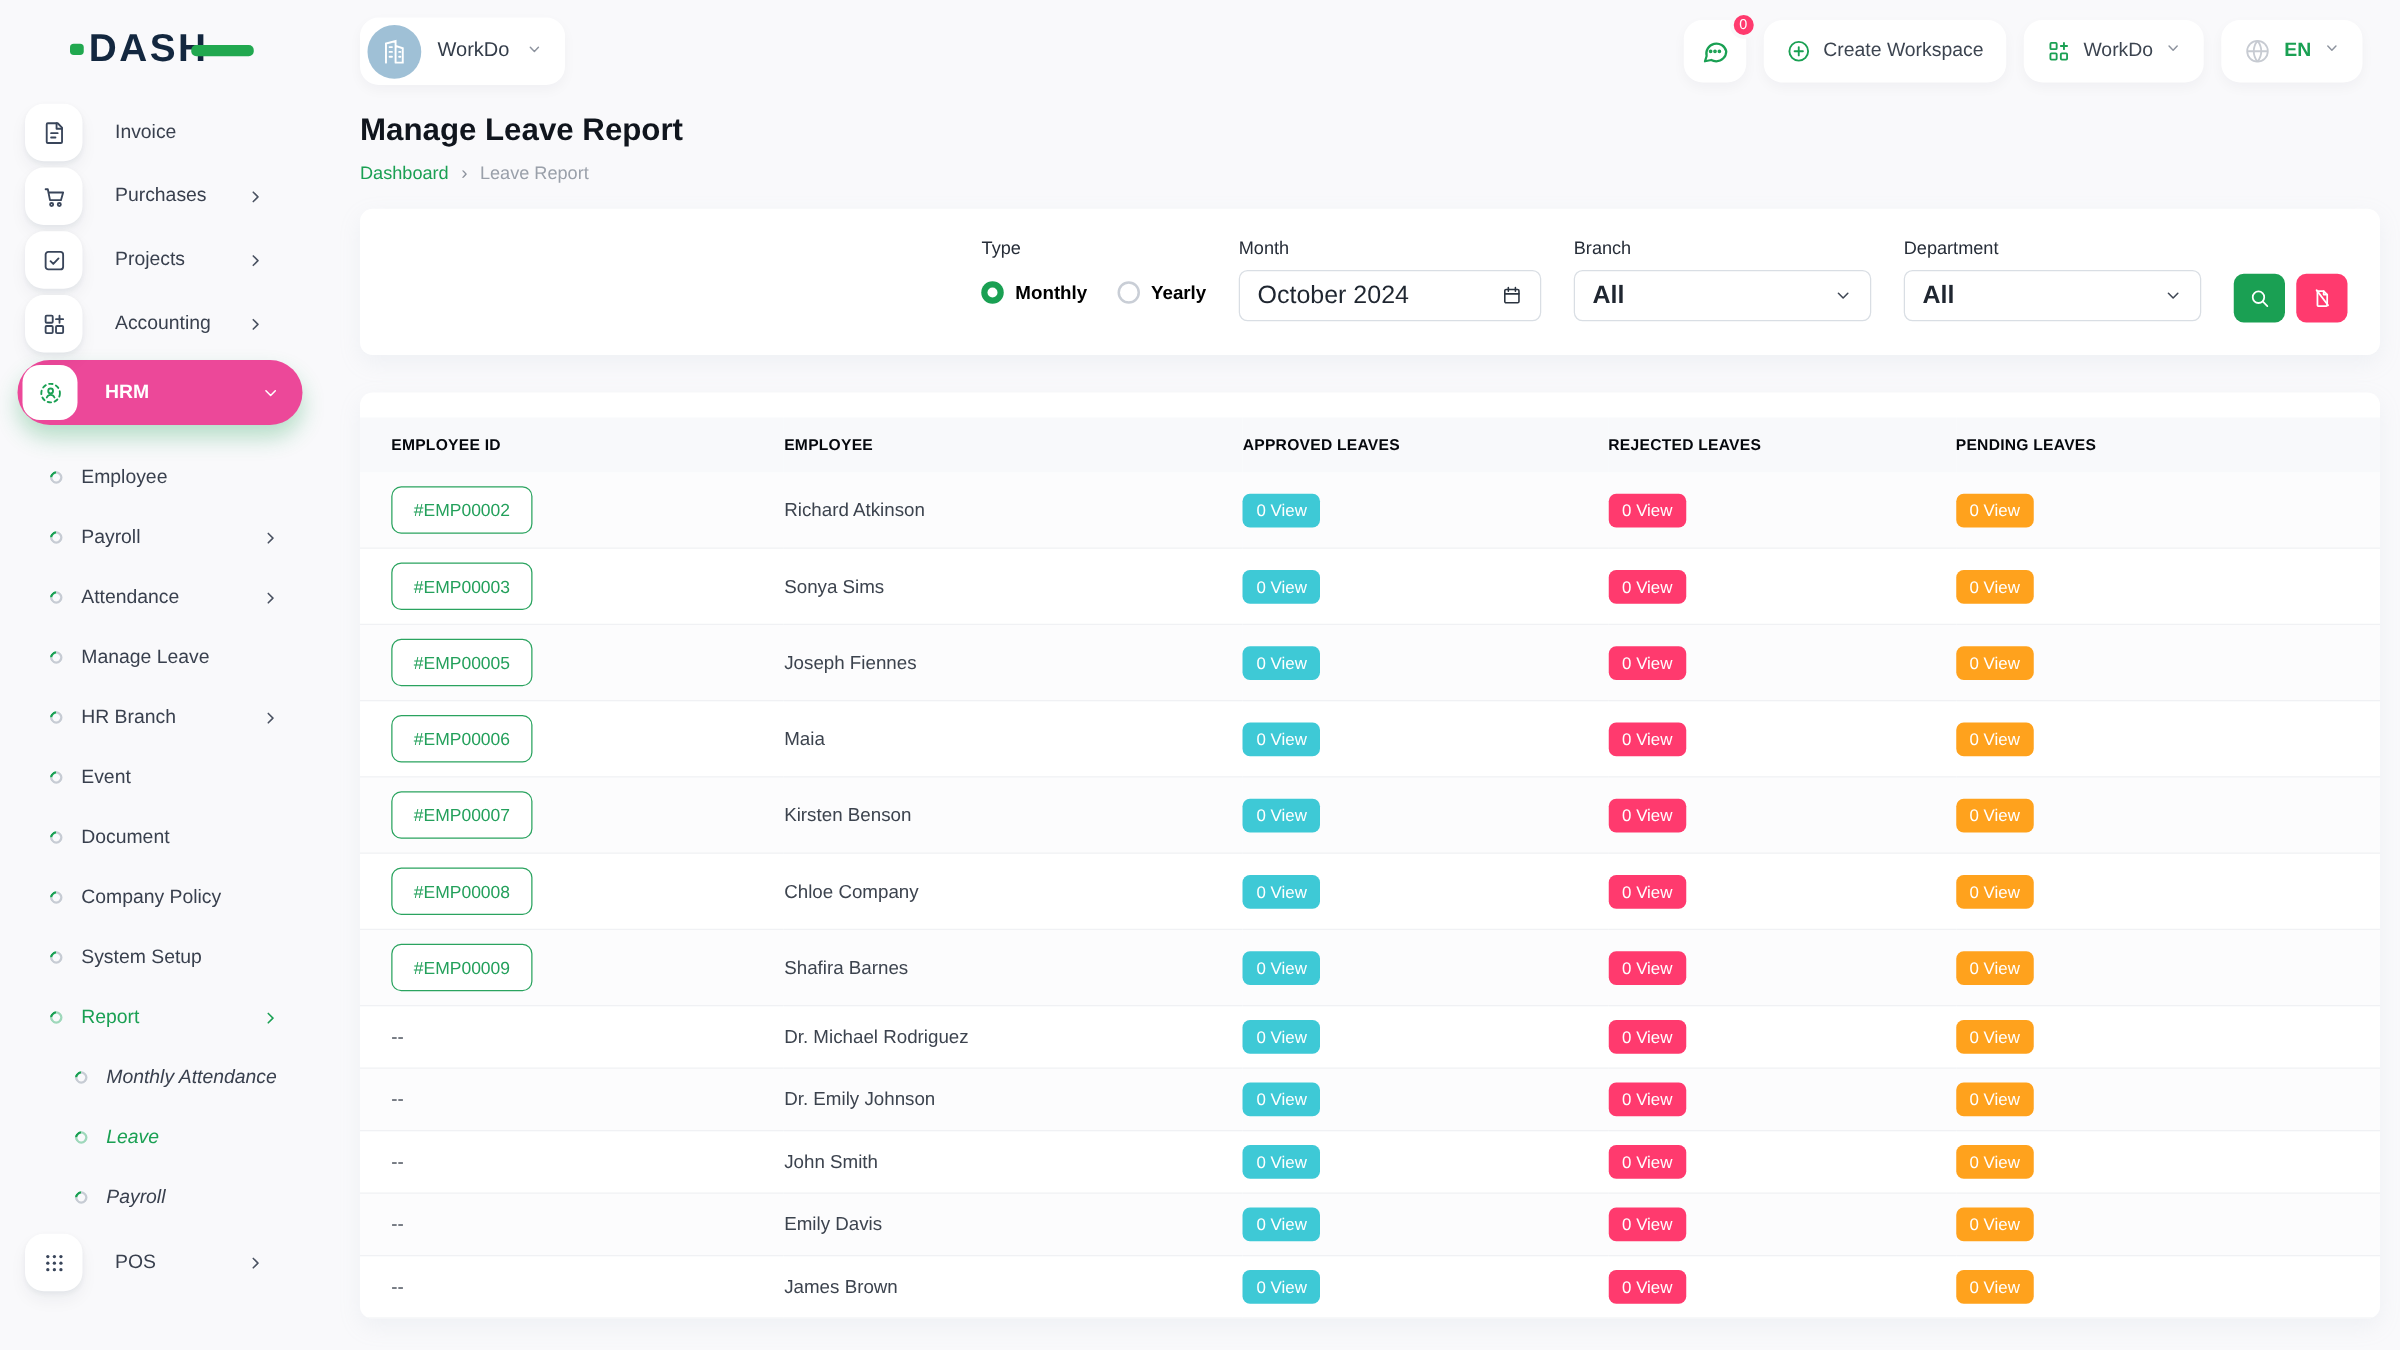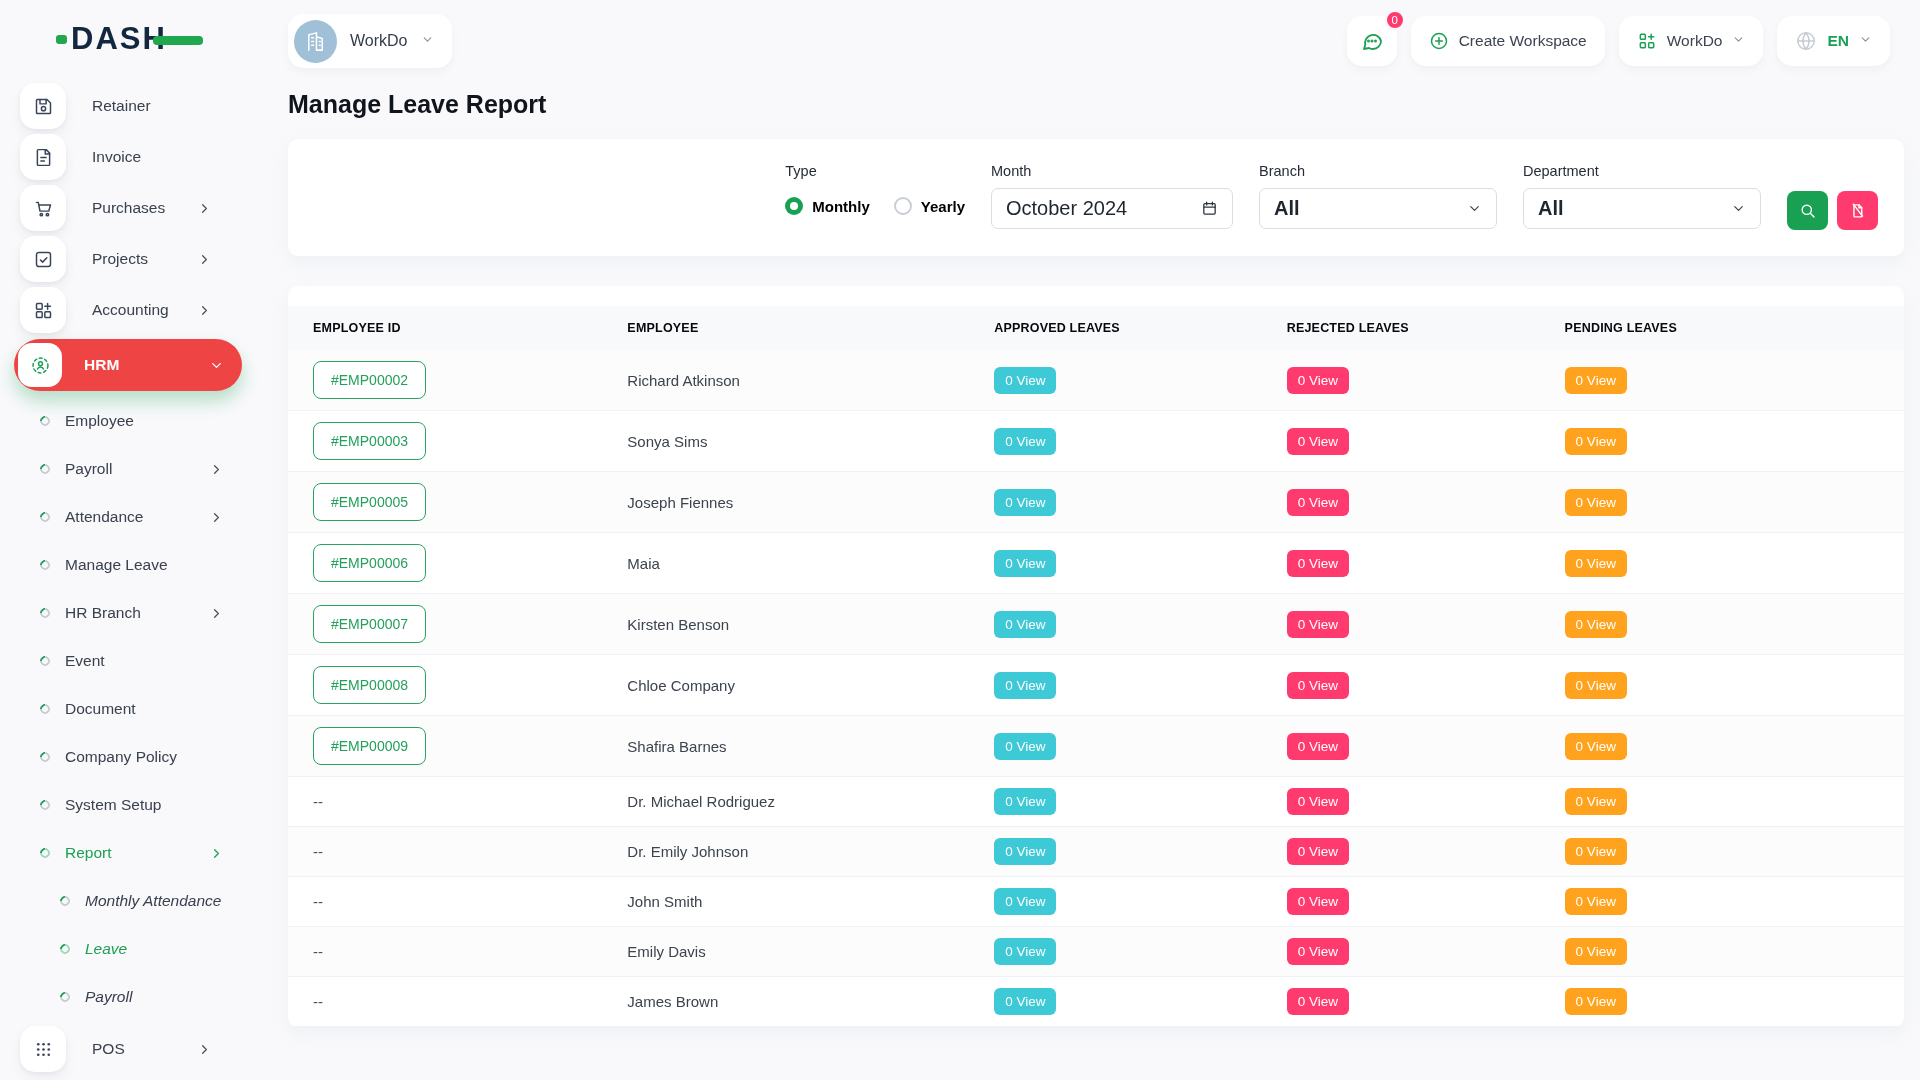--- a/index.html
+++ b/index.html
@@ -25,21 +25,21 @@
     box-shadow:0 7px 14px rgba(18,38,63,.05), 0 2px 4px rgba(18,38,63,.05);
     display:flex; align-items:center; justify-content:center; flex:0 0 auto;
   }
   .icon-tile svg { width:21px; height:21px; stroke:#39455a; fill:none; stroke-width:1.7; stroke-linecap:round; stroke-linejoin:round; }
   .nav-label { margin-left:26px; font-size:15.5px; color:#39404e; white-space:nowrap; }
   .chev-wrap { margin-left:auto; margin-right:30px; display:flex; }
   .chev-wrap svg { width:15px; height:15px; stroke:#4a5261; fill:none; stroke-width:2; stroke-linecap:round; stroke-linejoin:round; }
   .chev-wrap.down svg { transform:rotate(90deg); }
 
   .nav-item.lvl0.active {
-    background:#ef4444; border-radius:28px; height:52px; margin:6px 18px 6px 14px;
+    background:#ec4899; border-radius:28px; height:52px; margin:6px 18px 18px 14px;
     box-shadow:0 10px 18px rgba(26,160,83,.3);
   }
   .nav-item.lvl0.active .icon-tile { width:44px; height:44px; margin-left:4px; border-radius:14px; box-shadow:none; }
   .nav-item.lvl0.active .icon-tile svg { stroke:#1aa053; }
   .nav-item.lvl0.active .nav-label { color:#fff; font-weight:700; margin-left:22px; }
   .nav-item.lvl0.active .chev-wrap { margin-right:18px; }
   .nav-item.lvl0.active .chev-wrap svg { stroke:#fff; }
 
   .nav-item.sub { height:48px; }
   .nav-item.lvl1 { padding-left:40px; }
@@ -148,30 +148,20 @@
   <aside class="sidebar">
     <div class="logo">
       <span class="logo-dot"></span>
       <span class="logo-text">DASH</span>
       <span class="logo-bar"></span>
     </div>
     <nav id="sidebar-nav">
         <div class="nav-item lvl0">
           <span class="icon-tile">
             <svg viewBox="0 0 24 24">
-              <path d="M5 4h11l4 4v11a1 1 0 0 1-1 1H5a1 1 0 0 1-1-1V5a1 1 0 0 1 1-1z"></path>
-              <path d="M8 4v5h7V4"></path>
-              <circle cx="12" cy="14.5" r="2.4"></circle>
-            </svg>
-          </span>
-          <span class="nav-label">Retainer</span>
-        </div>
-        <div class="nav-item lvl0">
-          <span class="icon-tile">
-            <svg viewBox="0 0 24 24">
               <path d="M6 3h9l4 4v13a1 1 0 0 1-1 1H6a1 1 0 0 1-1-1V4a1 1 0 0 1 1-1z"></path>
               <path d="M14 3v5h5M9 12h6M9 16h4"></path>
             </svg>
           </span>
           <span class="nav-label">Invoice</span>
         </div>
         <div class="nav-item lvl0">
           <span class="icon-tile">
             <svg viewBox="0 0 24 24">
               <path d="M4 5h2l2 10h10l2-7H7"></path>
@@ -384,20 +374,25 @@
           <span class="lang-label">EN</span>
           <span class="sm-chev"><svg viewBox="0 0 24 24">
                 <path d="M9 6l6 6-6 6"></path>
               </svg></span>
         </button>
       </div>
     </header>
 
     <main class="content">
       <h1>Manage Leave Report</h1>
+      <div class="breadcrumb">
+        <a>Dashboard</a>
+        <span class="sep">›</span>
+        <span>Leave Report</span>
+      </div>
 
       <section class="card filter-card">
         <div class="fgroup">
           <span class="flabel">Type</span>
           <div class="radio-row">
             <label class="radio-opt">
               <span class="rdot on"></span>
               <span>Monthly</span>
             </label>
             <label class="radio-opt">

